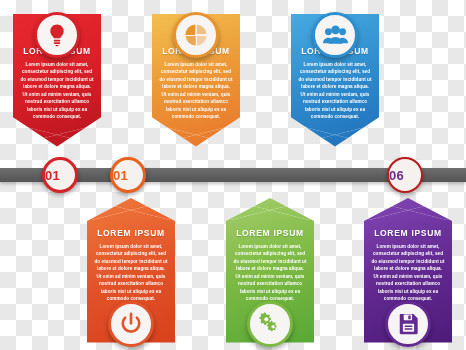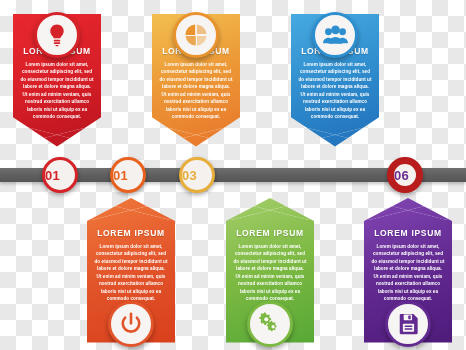--- a/index.html
+++ b/index.html
@@ -198,24 +198,21 @@
       </span>
     </div>
   </div>
 
   <div class="marker" style="left:60px; border:3px solid #d6232a;">
     <span class="marker-num" style="color:#d6232a;">01</span>
   </div>
   <div class="marker" style="left:128px; border:3px solid #e8621d;">
     <span class="marker-num" style="color:#e8621d;">01</span>
   </div>
-  <div class="marker" style="left:197px; border:3px solid #e8ae3c;">
-    <span class="marker-num" style="color:#e8ae3c;">03</span>
-  </div>
-  <div class="marker" style="left:405px; border:7px solid #b91c1c;">
+  <div class="marker" style="left:405px; border:2px solid #b91c1c;">
     <span class="marker-num" style="color:#6b2d8f;">06</span>
   </div>
 
   <div class="banner banner-bottom" style="left:87px; top:198px;">
     <div class="banner-body" style="background: linear-gradient(160deg, #f07a3b 0%, #e2542a 50%, #d8401c 100%);">
       <div class="fold" style="background: linear-gradient(to top right, transparent 46%, rgba(255,255,255,0.3) 47%, transparent 49%),
                   linear-gradient(to top left, transparent 46%, rgba(255,255,255,0.3) 47%, transparent 49%);"></div>
       <div class="banner-title">LOREM IPSUM</div>
       <div class="banner-text">Lorem ipsum dolor sit amet, consectetur adipiscing elit, sed do eiusmod tempor incididunt ut labore et dolore magna aliqua. Ut enim ad minim veniam, quis nostrud exercitation ullamco laboris nisi ut aliquip ex ea commodo consequat.</div>
     </div>

